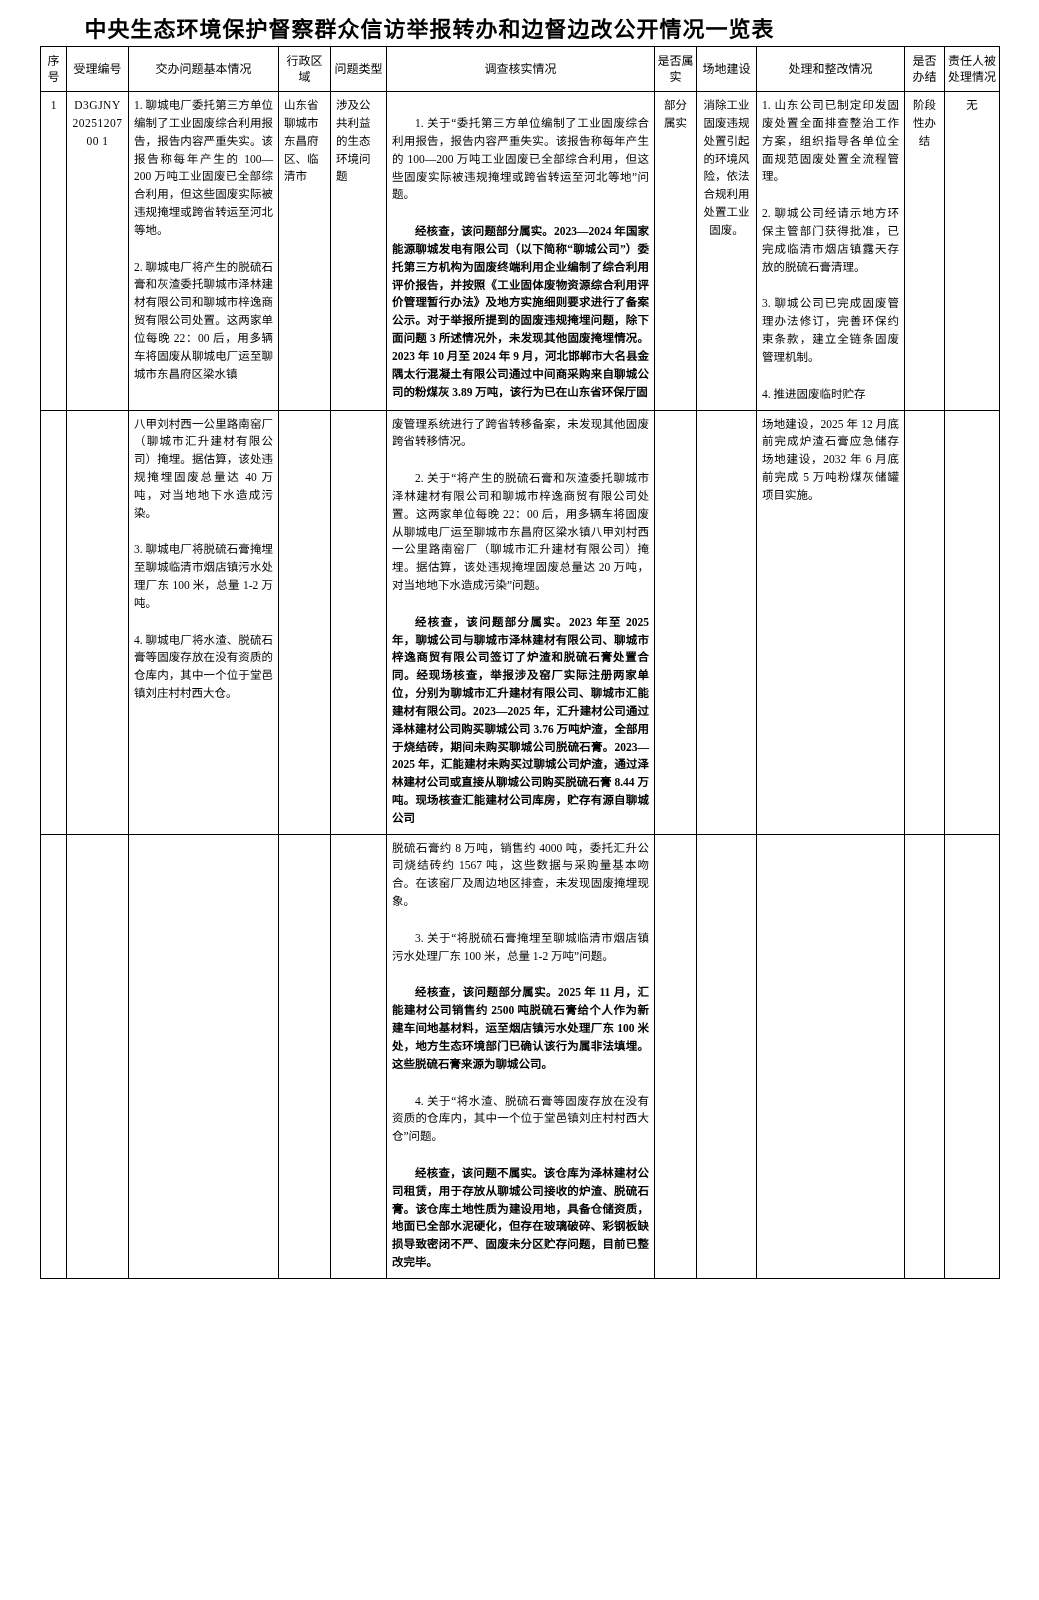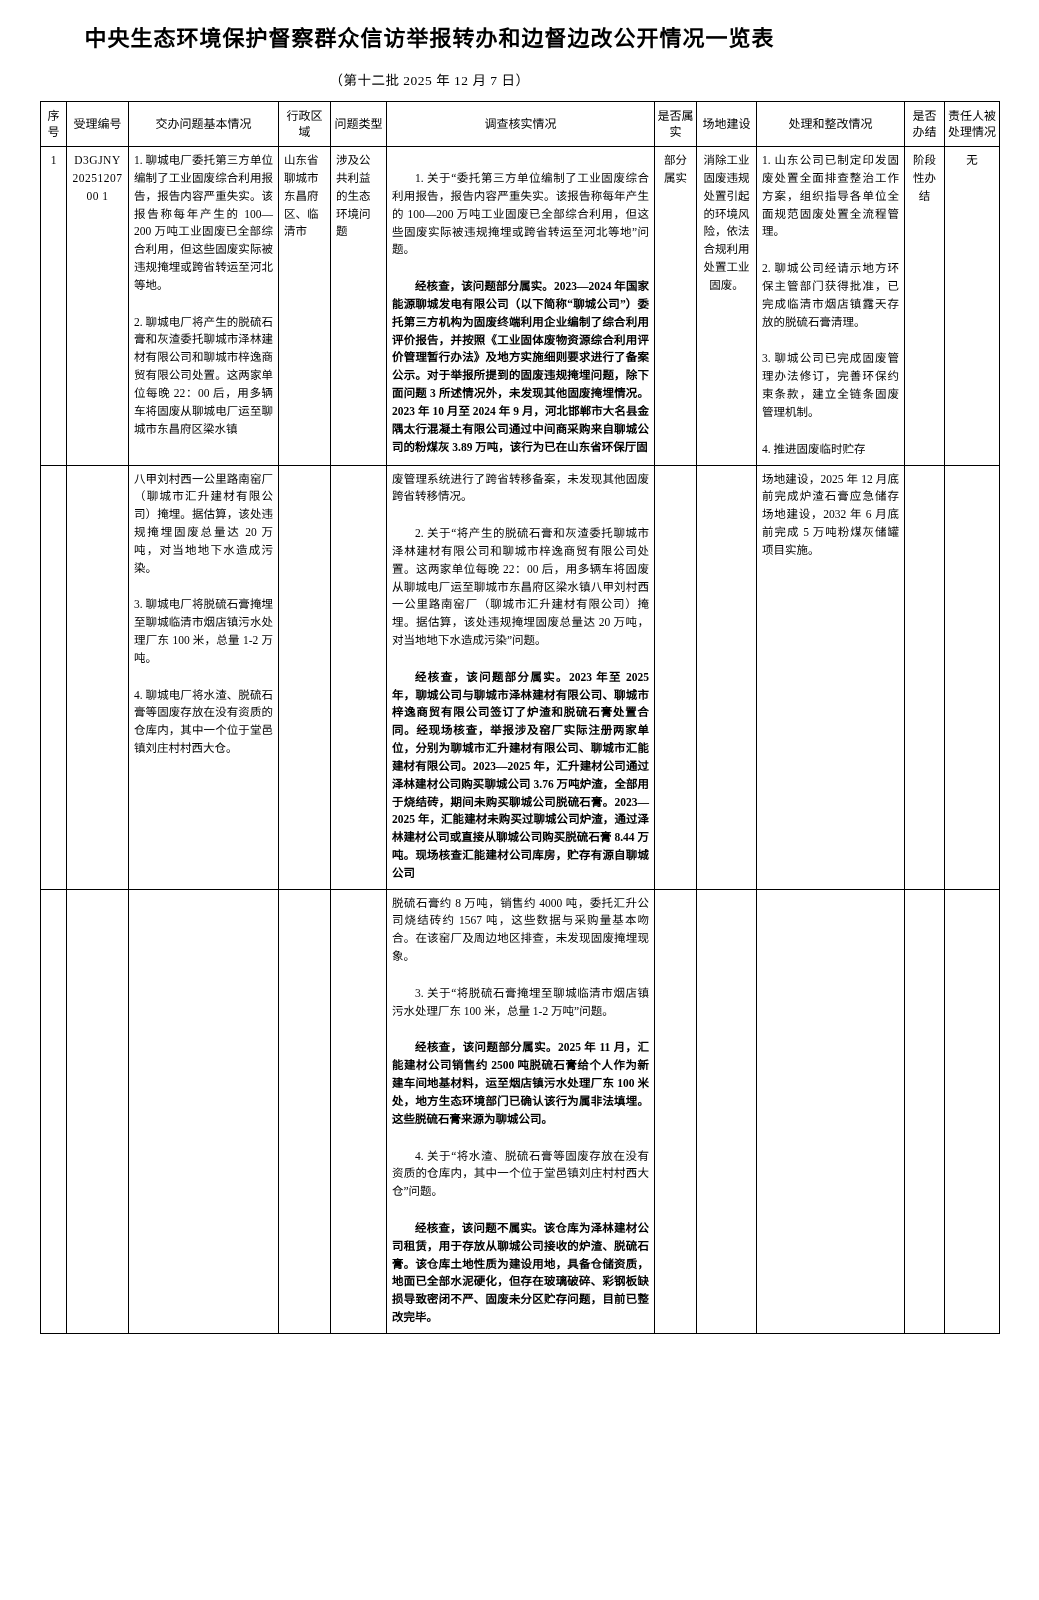--- a/index.html
+++ b/index.html
@@ -9,21 +9,21 @@
   }
   body {
     width: 1039px;
     font-family: "Liberation Serif", "DejaVu Serif", serif;
     color: #000000;
   }
   .page {
     width: 859px;
     min-height: 1600px;
     box-sizing: border-box;
-    padding: 18px 40px 20px 40px;
+    padding: 9px 40px 20px 40px;
   }
   .doc-title {
     text-align: center;
     font-size: 22px;
     font-weight: bold;
     letter-spacing: 1px;
     margin: 6px 0 0 0;
     line-height: 1.4;
   }
   .doc-subtitle {
@@ -88,21 +88,20 @@
     letter-spacing: 0.5px;
     word-break: break-all;
   }
 </style>
 </head>
 <body>
 
 <div class="page">
 
   <div class="doc-title">中央生态环境保护督察群众信访举报转办和边督边改公开情况一览表</div>
-  <div class="doc-subtitle">（第十二批 2025 年 12 月 7 日）</div>
 
   <table class="main">
     <colgroup>
       <col class="c-seq">
         <col class="c-code">
         <col class="c-desc">
         <col class="c-region">
       <col class="c-type">
         <col class="c-invest">
         <col class="c-belong">
@@ -150,21 +149,21 @@
           <p class="p">4. 推进固废临时贮存</p>
         </td>
         <td class="ctr">阶段性办结</td>
         <td class="ctr">无</td>
       </tr>
 
       <tr>
         <td class="ctr"></td>
         <td class="ctr"></td>
         <td>
-          <p class="p">八甲刘村西一公里路南窑厂（聊城市汇升建材有限公司）掩埋。据估算，该处违规掩埋固废总量达 20 万吨，对当地地下水造成污染。</p>
+          <p class="p">八甲刘村西一公里路南窑厂（聊城市汇升建材有限公司）掩埋。据估算，该处违规掩埋固废总量达 40 万吨，对当地地下水造成污染。</p>
           <p class="p">3. 聊城电厂将脱硫石膏掩埋至聊城临清市烟店镇污水处理厂东 100 米，总量 1-2 万吨。</p>
           <p class="p">4. 聊城电厂将水渣、脱硫石膏等固废存放在没有资质的仓库内，其中一个位于堂邑镇刘庄村村西大仓。</p>
         </td>
         <td class="ctr"></td>
         <td class="ctr"></td>
         <td>
           <p class="p">废管理系统进行了跨省转移备案，未发现其他固废跨省转移情况。</p>
           <p class="p ind">2. 关于“将产生的脱硫石膏和灰渣委托聊城市泽林建材有限公司和聊城市梓逸商贸有限公司处置。这两家单位每晚 22：00 后，用多辆车将固废从聊城电厂运至聊城市东昌府区梁水镇八甲刘村西一公里路南窑厂（聊城市汇升建材有限公司）掩埋。据估算，该处违规掩埋固废总量达 20 万吨，对当地地下水造成污染”问题。</p>
           <p class="p ind b">经核查，该问题部分属实。2023 年至 2025 年，聊城公司与聊城市泽林建材有限公司、聊城市梓逸商贸有限公司签订了炉渣和脱硫石膏处置合同。经现场核查，举报涉及窑厂实际注册两家单位，分别为聊城市汇升建材有限公司、聊城市汇能建材有限公司。2023—2025 年，汇升建材公司通过泽林建材公司购买聊城公司 3.76 万吨炉渣，全部用于烧结砖，期间未购买聊城公司脱硫石膏。2023—2025 年，汇能建材未购买过聊城公司炉渣，通过泽林建材公司或直接从聊城公司购买脱硫石膏 8.44 万吨。现场核查汇能建材公司库房，贮存有源自聊城公司</p>
         </td>

